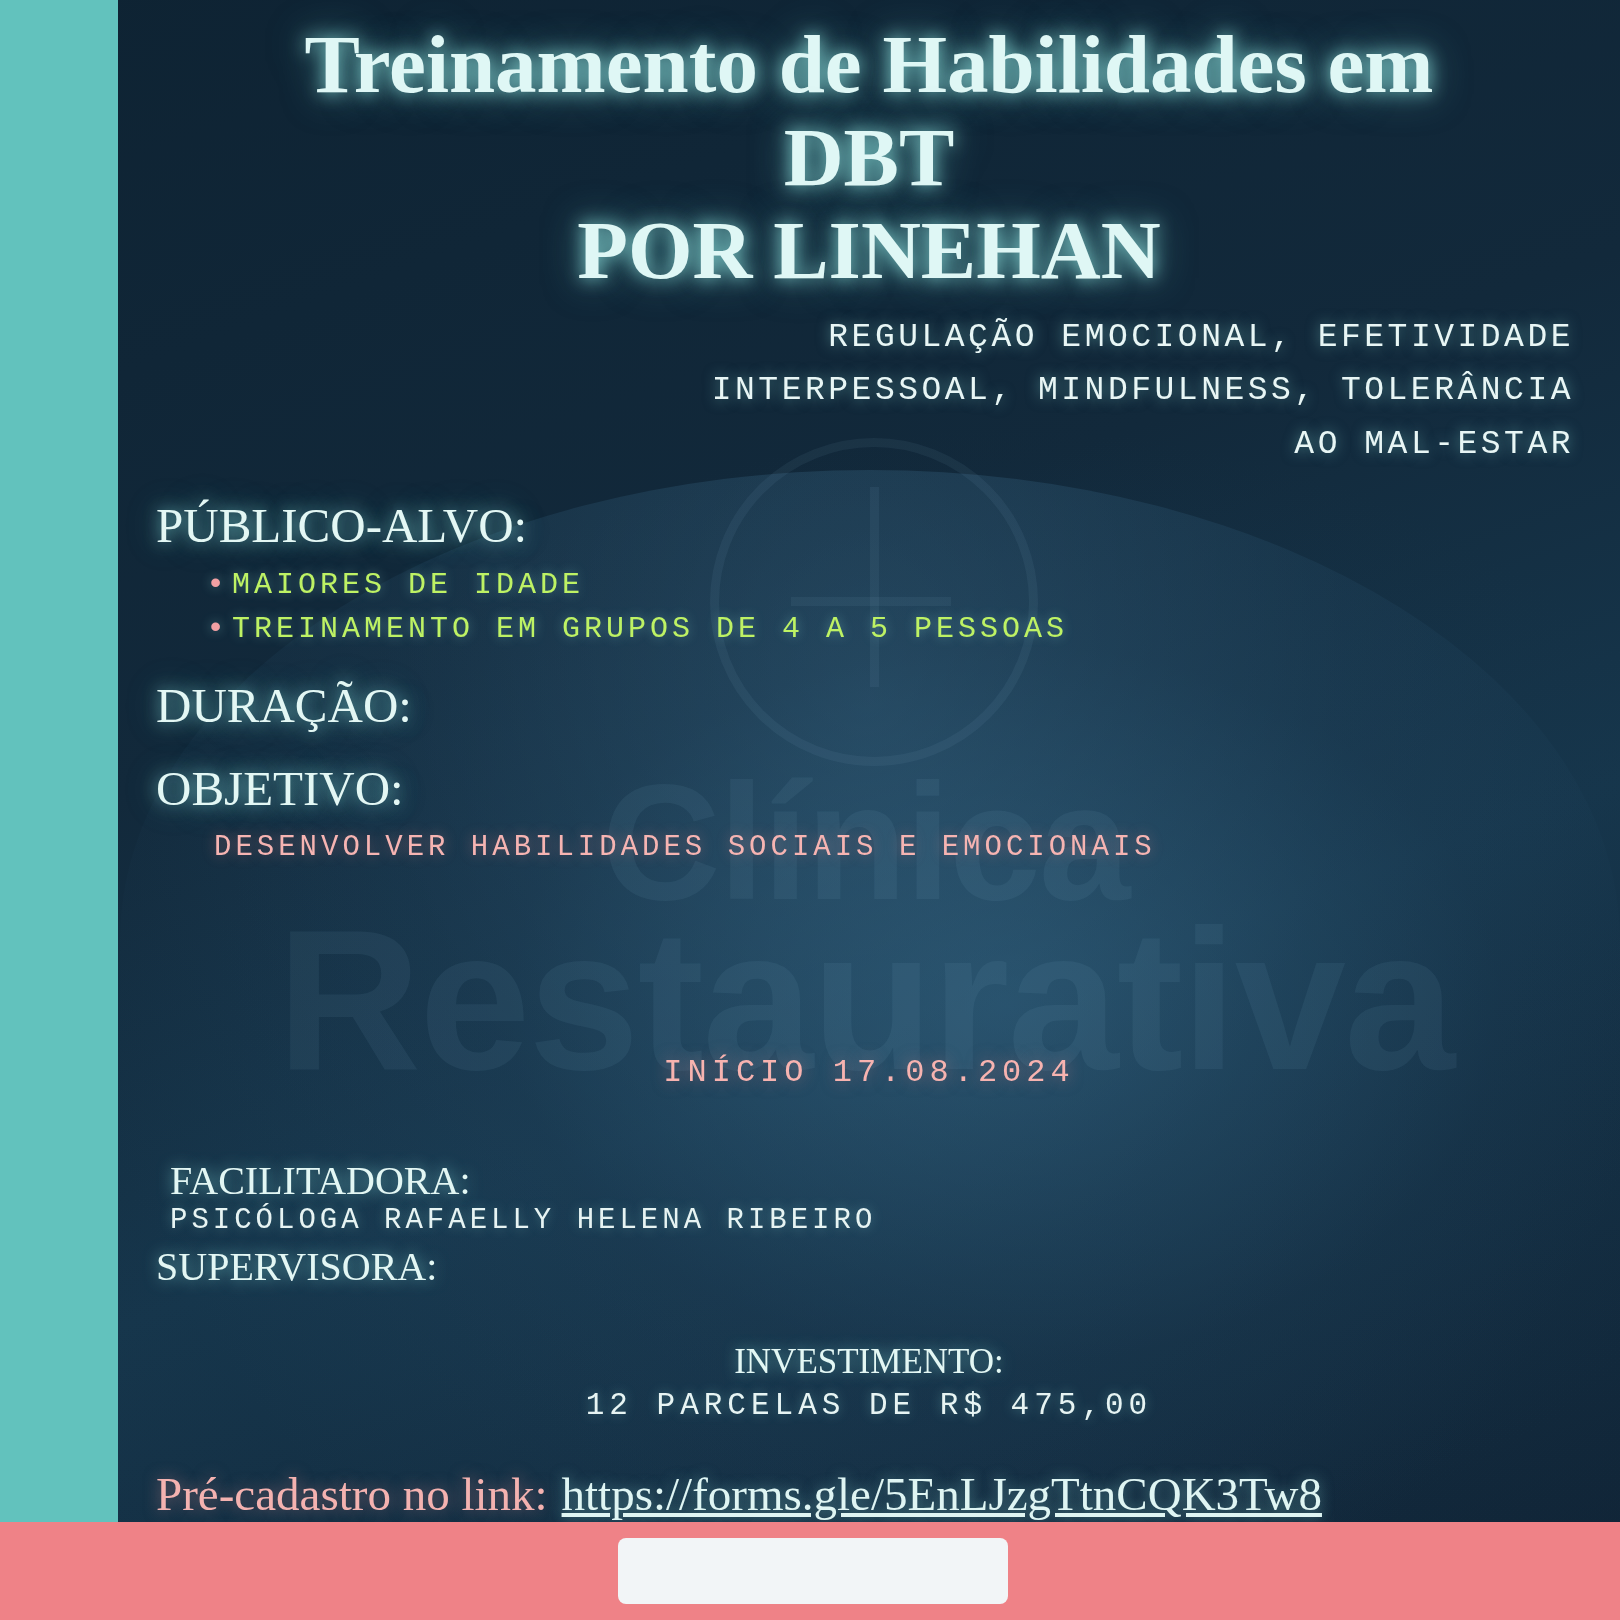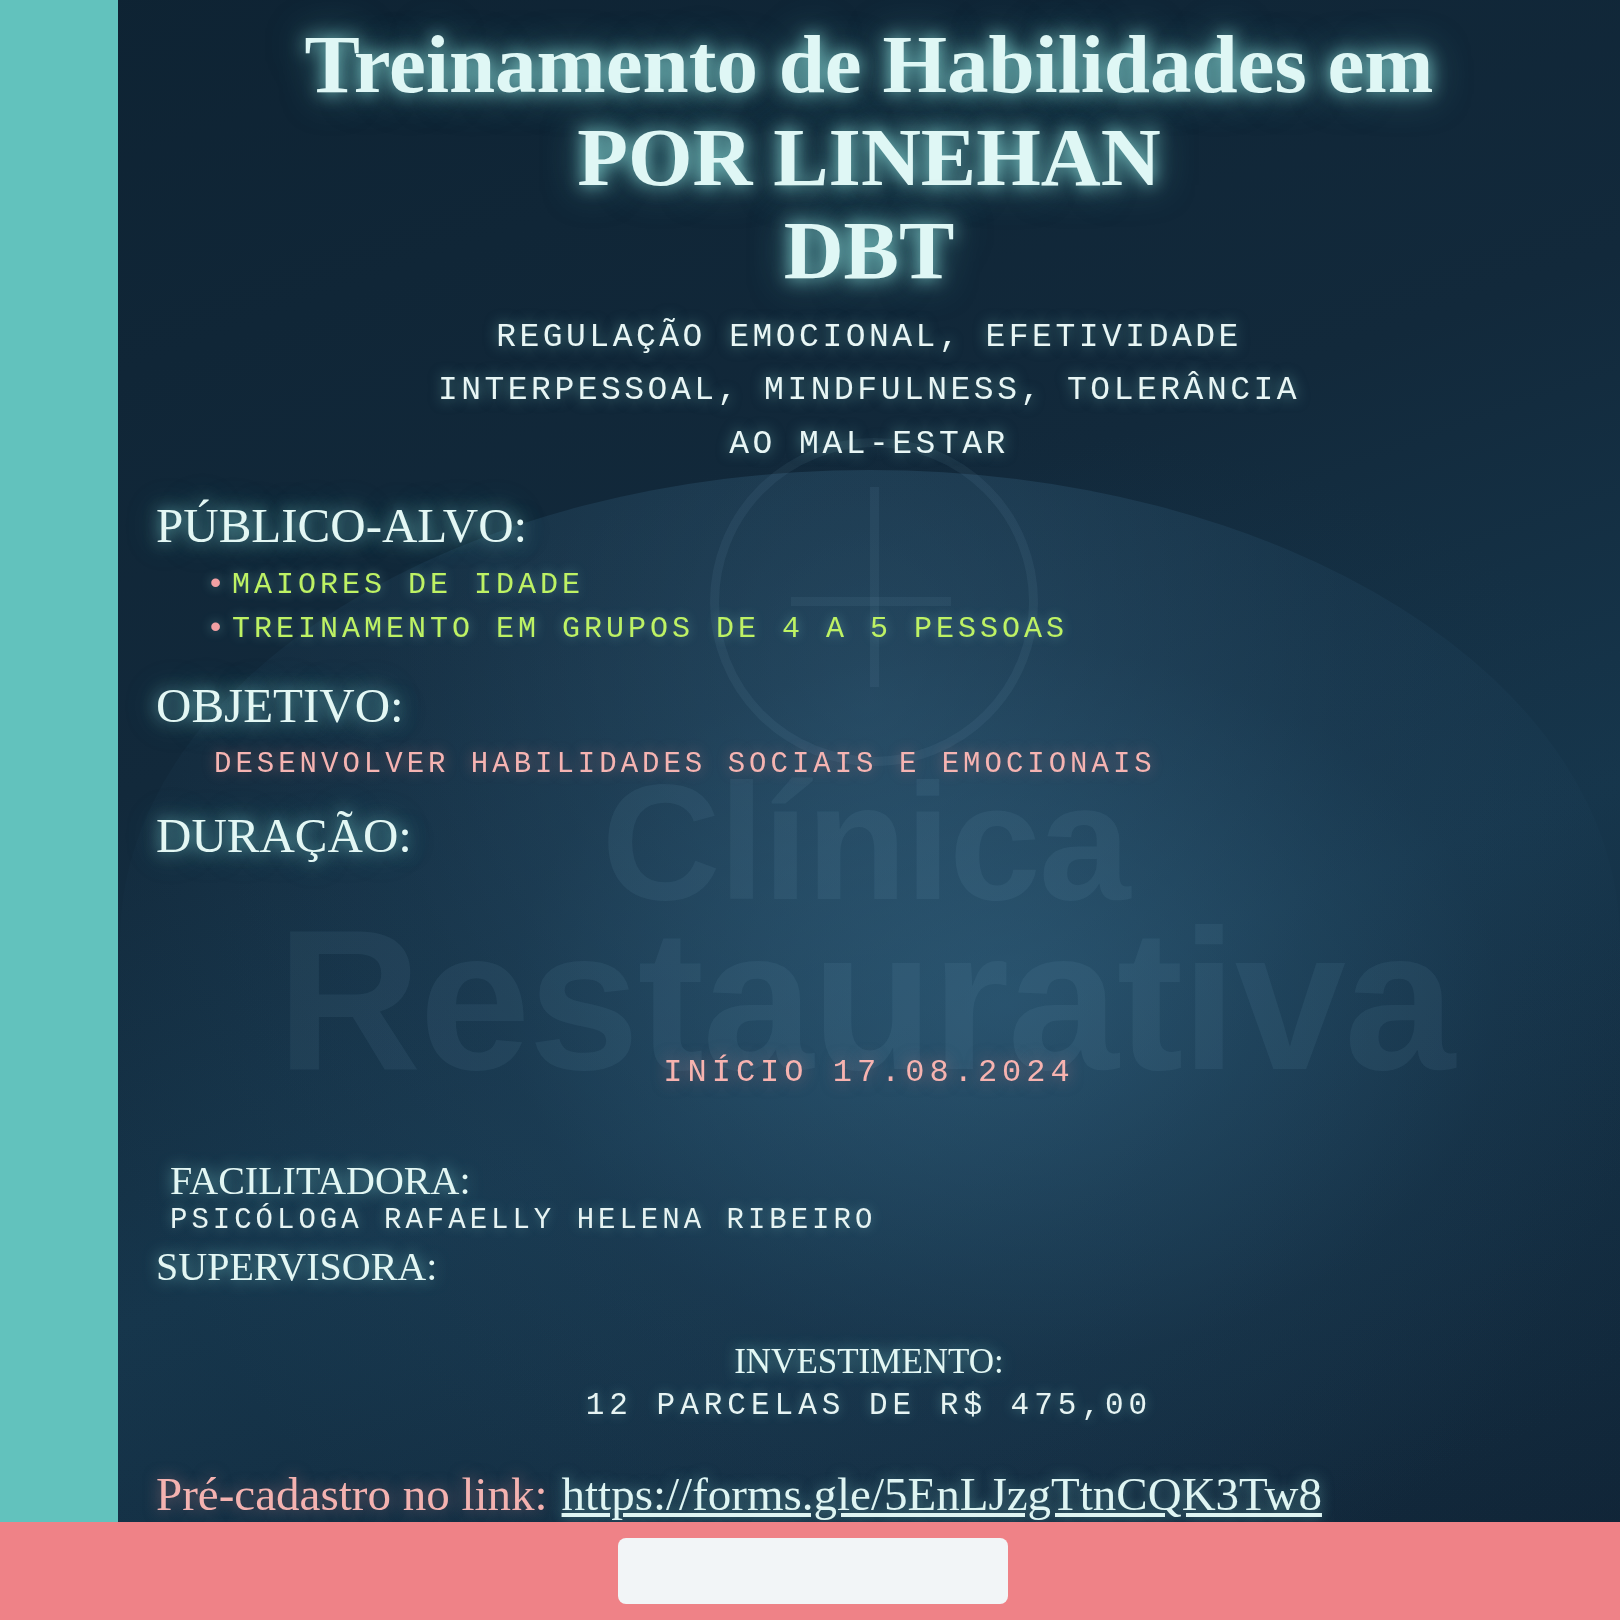--- a/index.html
+++ b/index.html
@@ -153,21 +153,21 @@
     margin: 14px 0 0 0;
     text-align: center;
     font-family: "Liberation Mono", monospace;
     font-size: 33px;
     letter-spacing: 3.5px;
     line-height: 1.62;
     color: #e8f6f5;
     text-shadow: 0 0 14px rgba(140,225,220,0.55);
     padding: 0 46px;
   }
-  .subtitle-lines div { white-space: nowrap; }
+  .subtitle-lines div { white-space: nowrap; text-align: right; }
 
   .section {
     padding-left: 38px;
     margin-top: 26px;
   }
   .section-head {
     font-family: "Liberation Serif", serif;
     font-size: 49px;
     color: #e3f7f4;
     text-shadow: 0 0 16px rgba(140,230,225,0.75), 0 0 34px rgba(100,200,200,0.4);
@@ -311,45 +311,45 @@
     <div class="wm-l1">Clínica</div>
     <div class="wm-l2">Restaurativa</div>
   </div>
 
   <div class="left-bar"></div>
 
   <div class="content">
 
     <h1 class="glow-title">
       <span>Treinamento de Habilidades em</span>
+      <span class="l2">DBT</span>
       <span class="l2">POR LINEHAN</span>
-      <span class="l2">DBT</span>
     </h1>
 
     <div class="subtitle-lines">
       <div>REGULAÇÃO EMOCIONAL, EFETIVIDADE</div>
       <div>INTERPESSOAL, MINDFULNESS, TOLERÂNCIA</div>
       <div>AO MAL-ESTAR</div>
     </div>
 
     <div class="section">
       <p class="section-head">PÚBLICO-ALVO:</p>
       <ul class="bullets">
         <li>MAIORES DE IDADE</li>
         <li>TREINAMENTO EM GRUPOS DE 4 A 5 PESSOAS</li>
       </ul>
     </div>
 
     <div class="section">
+      <p class="section-head">DURAÇÃO:</p>
+    </div>
+
+    <div class="section">
       <p class="section-head">OBJETIVO:</p>
       <div class="objective-text">DESENVOLVER HABILIDADES SOCIAIS E EMOCIONAIS</div>
-    </div>
-
-    <div class="section">
-      <p class="section-head">DURAÇÃO:</p>
     </div>
 
     <div class="start-date">INÍCIO 17.08.2024</div>
 
     <div class="staff">
       <div class="staff-row">
         <span class="staff-label">FACILITADORA:</span>
         <span class="staff-value">PSICÓLOGA RAFAELLY HELENA RIBEIRO</span>
       </div>
       <div class="staff-row">

